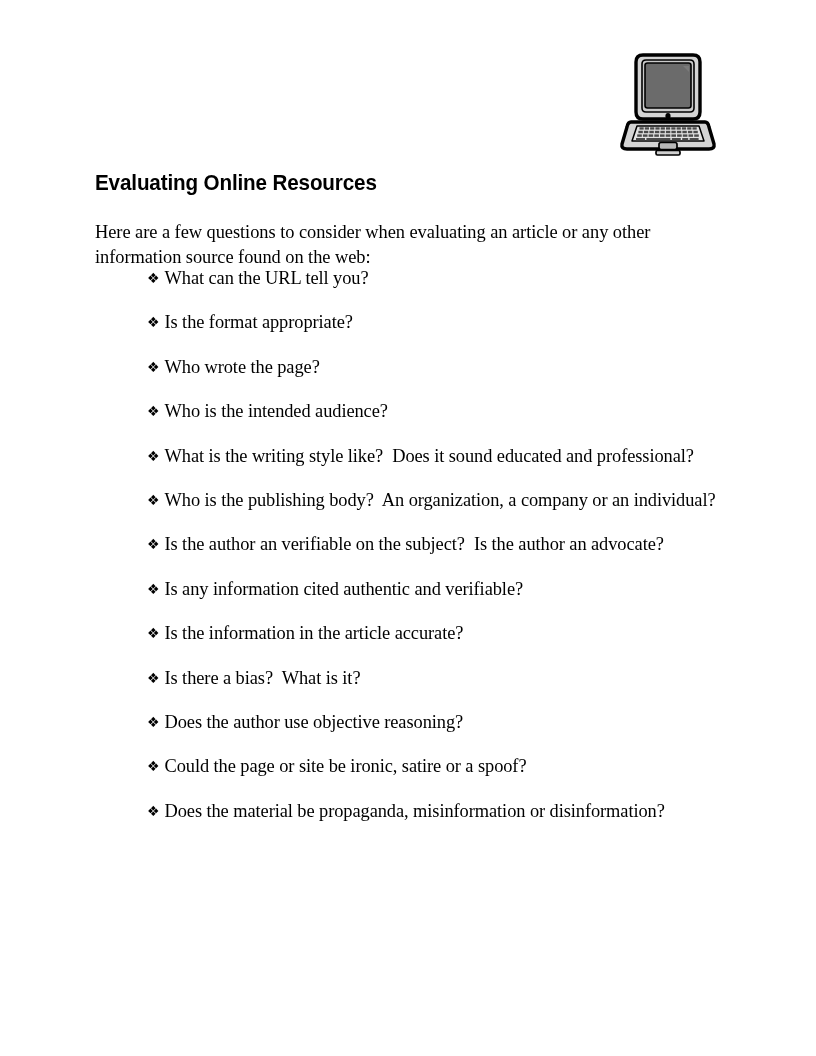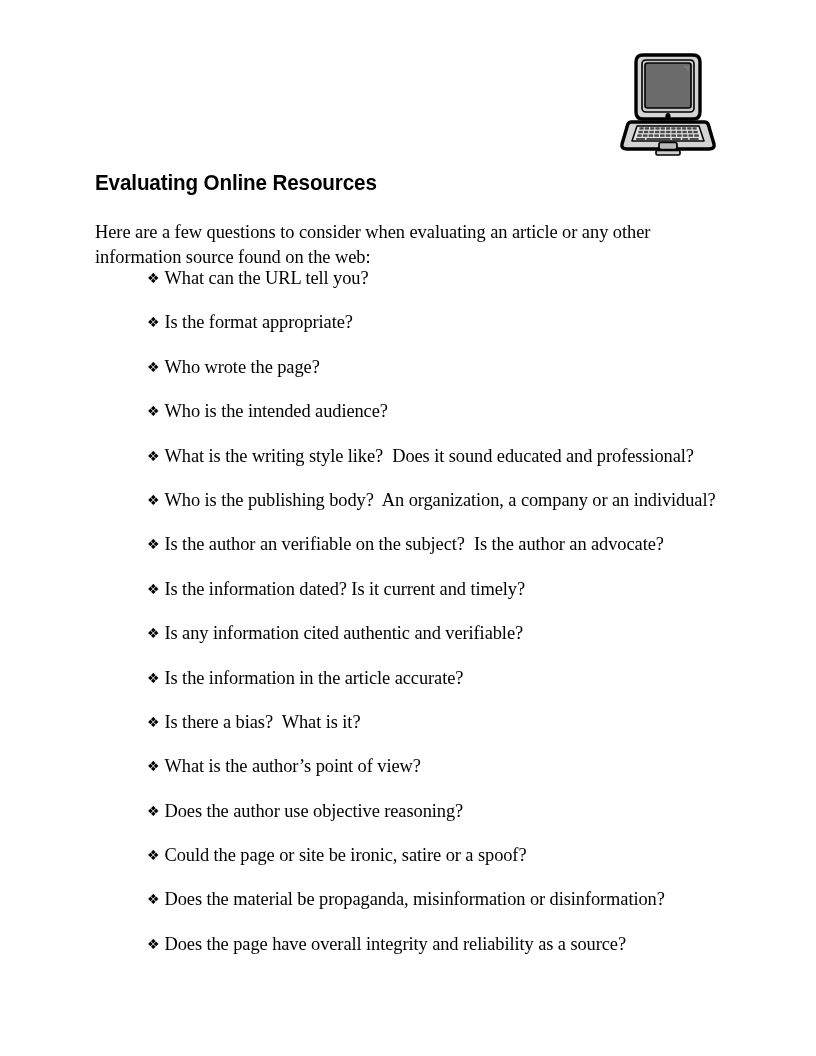--- a/index.html
+++ b/index.html
@@ -186,41 +186,32 @@
     <li class="q-item">
       <span class="q-bullet">❖</span><span class="q-text">What is the writing style like?  Does it sound educated and professional?</span>
     </li>
     <li class="q-item">
       <span class="q-bullet">❖</span><span class="q-text">Who is the publishing body?  An organization, a company or an individual?</span>
     </li>
     <li class="q-item">
       <span class="q-bullet">❖</span><span class="q-text">Is the author an verifiable on the subject?  Is the author an advocate?</span>
     </li>
     <li class="q-item">
-      <span class="q-bullet">❖</span><span class="q-text">Is the information dated? Is it current and timely?</span>
-    </li>
-    <li class="q-item">
       <span class="q-bullet">❖</span><span class="q-text">Is any information cited authentic and verifiable?</span>
     </li>
     <li class="q-item">
       <span class="q-bullet">❖</span><span class="q-text">Is the information in the article accurate?</span>
     </li>
     <li class="q-item">
       <span class="q-bullet">❖</span><span class="q-text">Is there a bias?  What is it?</span>
     </li>
     <li class="q-item">
-      <span class="q-bullet">❖</span><span class="q-text">What is the author’s point of view?</span>
-    </li>
-    <li class="q-item">
       <span class="q-bullet">❖</span><span class="q-text">Does the author use objective reasoning?</span>
     </li>
     <li class="q-item">
       <span class="q-bullet">❖</span><span class="q-text">Could the page or site be ironic, satire or a spoof?</span>
     </li>
     <li class="q-item">
       <span class="q-bullet">❖</span><span class="q-text">Does the material be propaganda, misinformation or disinformation?</span>
     </li>
-    <li class="q-item">
-      <span class="q-bullet">❖</span><span class="q-text">Does the page have overall integrity and reliability as a source?</span>
-    </li>
   </ul>
 
 </div>
 
 </body></html>

